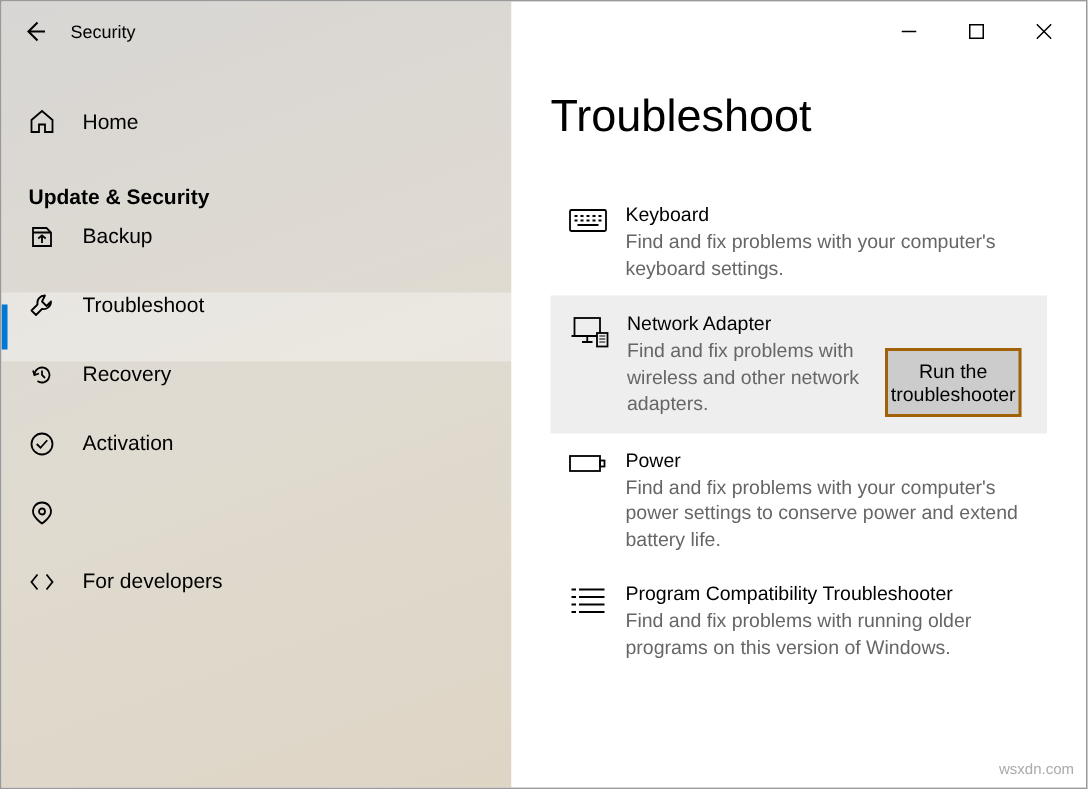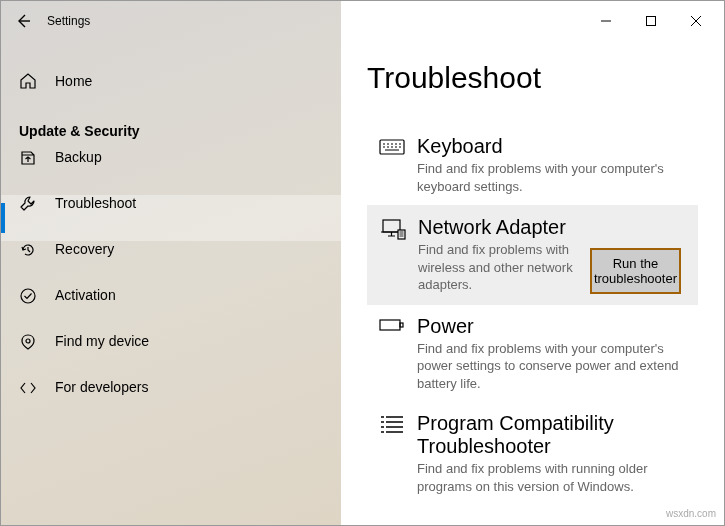--- a/index.html
+++ b/index.html
@@ -23,38 +23,38 @@
     .nav-item .label { font-size: 14px; padding-left: 16px; color: #000; }
     .nav-item.selected::before { content: ""; position: absolute; left: 0; top: 8px; bottom: 8px; width: 4px; background: #0078d4; }
     .nav-item.selected { background: rgba(255,255,255,0.35); }
     .main-inner { padding: 20px 26px 0 26px; height: 100%; overflow: hidden; }
     .page-title { font-size: 30px; font-weight: 350; color: #000; margin-bottom: 30px; }
     .troubleshooter { display: flex; padding: 10px 12px; }
     .troubleshooter.selected { background: #eee; border: 1px solid transparent; flex-direction: row; }
     .troubleshooter .row { display: flex; }
     .troubleshooter .t-icon { width: 32px; flex-shrink: 0; display: flex; justify-content: flex-start; padding-top: 2px; }
     .troubleshooter .t-body { flex: 1; padding-left: 6px; }
-    .t-title { font-size: 20px; color: #000; margin-bottom: 2px; }
+    .t-title { font-size: 13px; color: #000; margin-bottom: 2px; }
     .t-desc { font-size: 13px; color: #666; line-height: 1.35; }
     .run-btn { align-self: flex-end; margin-top: 18px; margin-right: 4px; padding: 6px 2px; font-size: 13px; background: #ccc; border: 2px solid #a16207; color: #000; }
     svg { display: block; }
     .watermark { position: absolute; right: 8px; bottom: 6px; font-size: 10px; color: #aaa; }
   </style>
 </head>
 <body>
 
 <div class="sidebar">
   <div class="chrome">
     <div class="back-btn">
       <svg width="16" height="16" viewBox="0 0 16 16">
           <path d="M10 2 L4 8 L10 14" stroke="#000" stroke-width="1.4" fill="none"></path>
           <path d="M4 8 H15" stroke="#000" stroke-width="1.4"></path>
         </svg>
     </div>
-    <div class="title">Settings</div>
+    <div class="title">Security</div>
   </div>
 
   <div class="home-row">
     <span class="icon">
       <svg width="18" height="18" viewBox="0 0 18 18">
           <path d="M2 8 L9 2 L16 8 V16 H11 V11 H7 V16 H2 Z" stroke="#000" stroke-width="1.2" fill="none"></path>
         </svg>
     </span>
     <span class="label">Home</span>
   </div>
@@ -102,21 +102,20 @@
     <span class="label">Activation</span>
   </div>
 
   <div class="nav-item">
     <span class="icon">
       <svg width="18" height="18" viewBox="0 0 18 18">
           <path d="M9 2 C5 2 3 5 3 8 C3 12 9 16 9 16 C9 16 15 12 15 8 C15 5 13 2 9 2 Z" stroke="#000" stroke-width="1.2" fill="none"></path>
           <circle cx="9" cy="8" r="2" stroke="#000" stroke-width="1.2" fill="none"></circle>
         </svg>
     </span>
-    <span class="label">Find my device</span>
   </div>
 
   <div class="nav-item">
     <span class="icon">
       <svg width="18" height="18" viewBox="0 0 18 18">
           <path d="M6 4 L2 9 L6 14 M12 4 L16 9 L12 14" stroke="#000" stroke-width="1.2" fill="none"></path>
         </svg>
     </span>
     <span class="label">For developers</span>
   </div>

